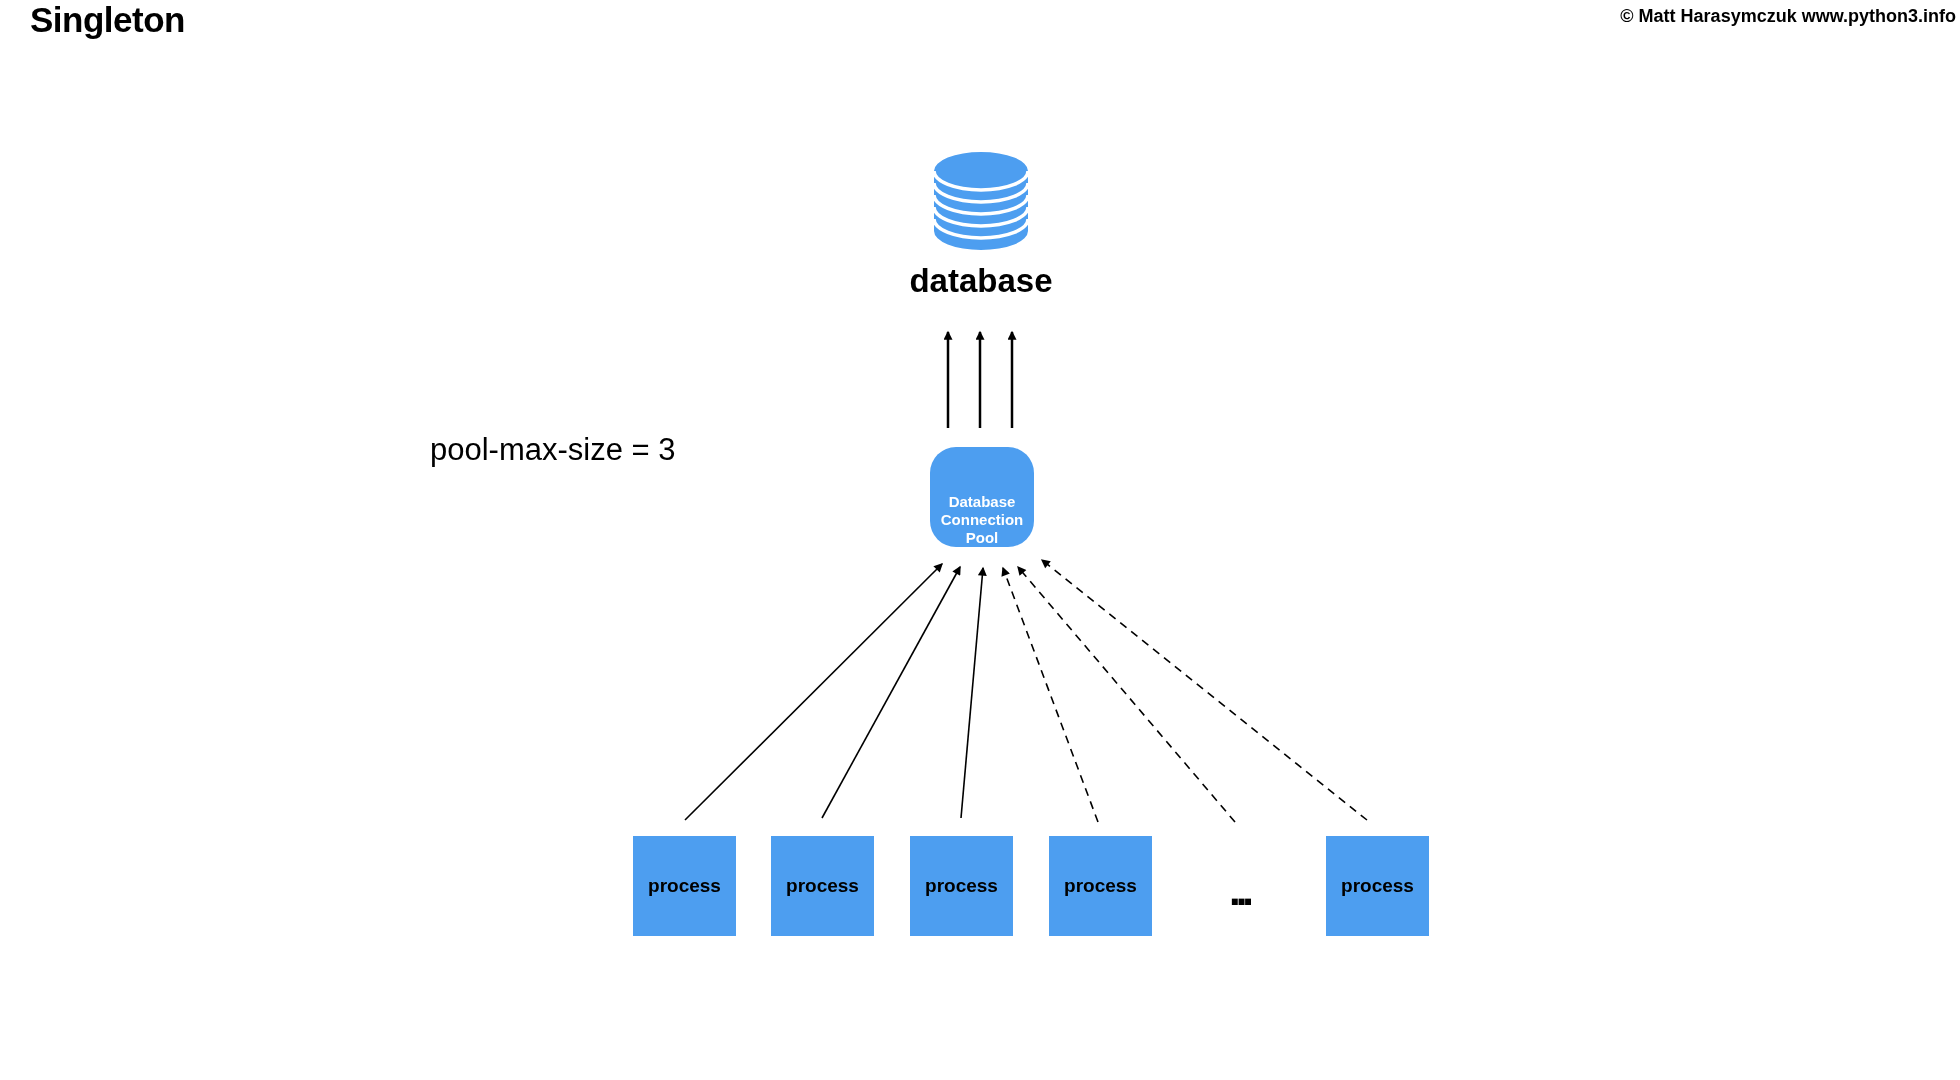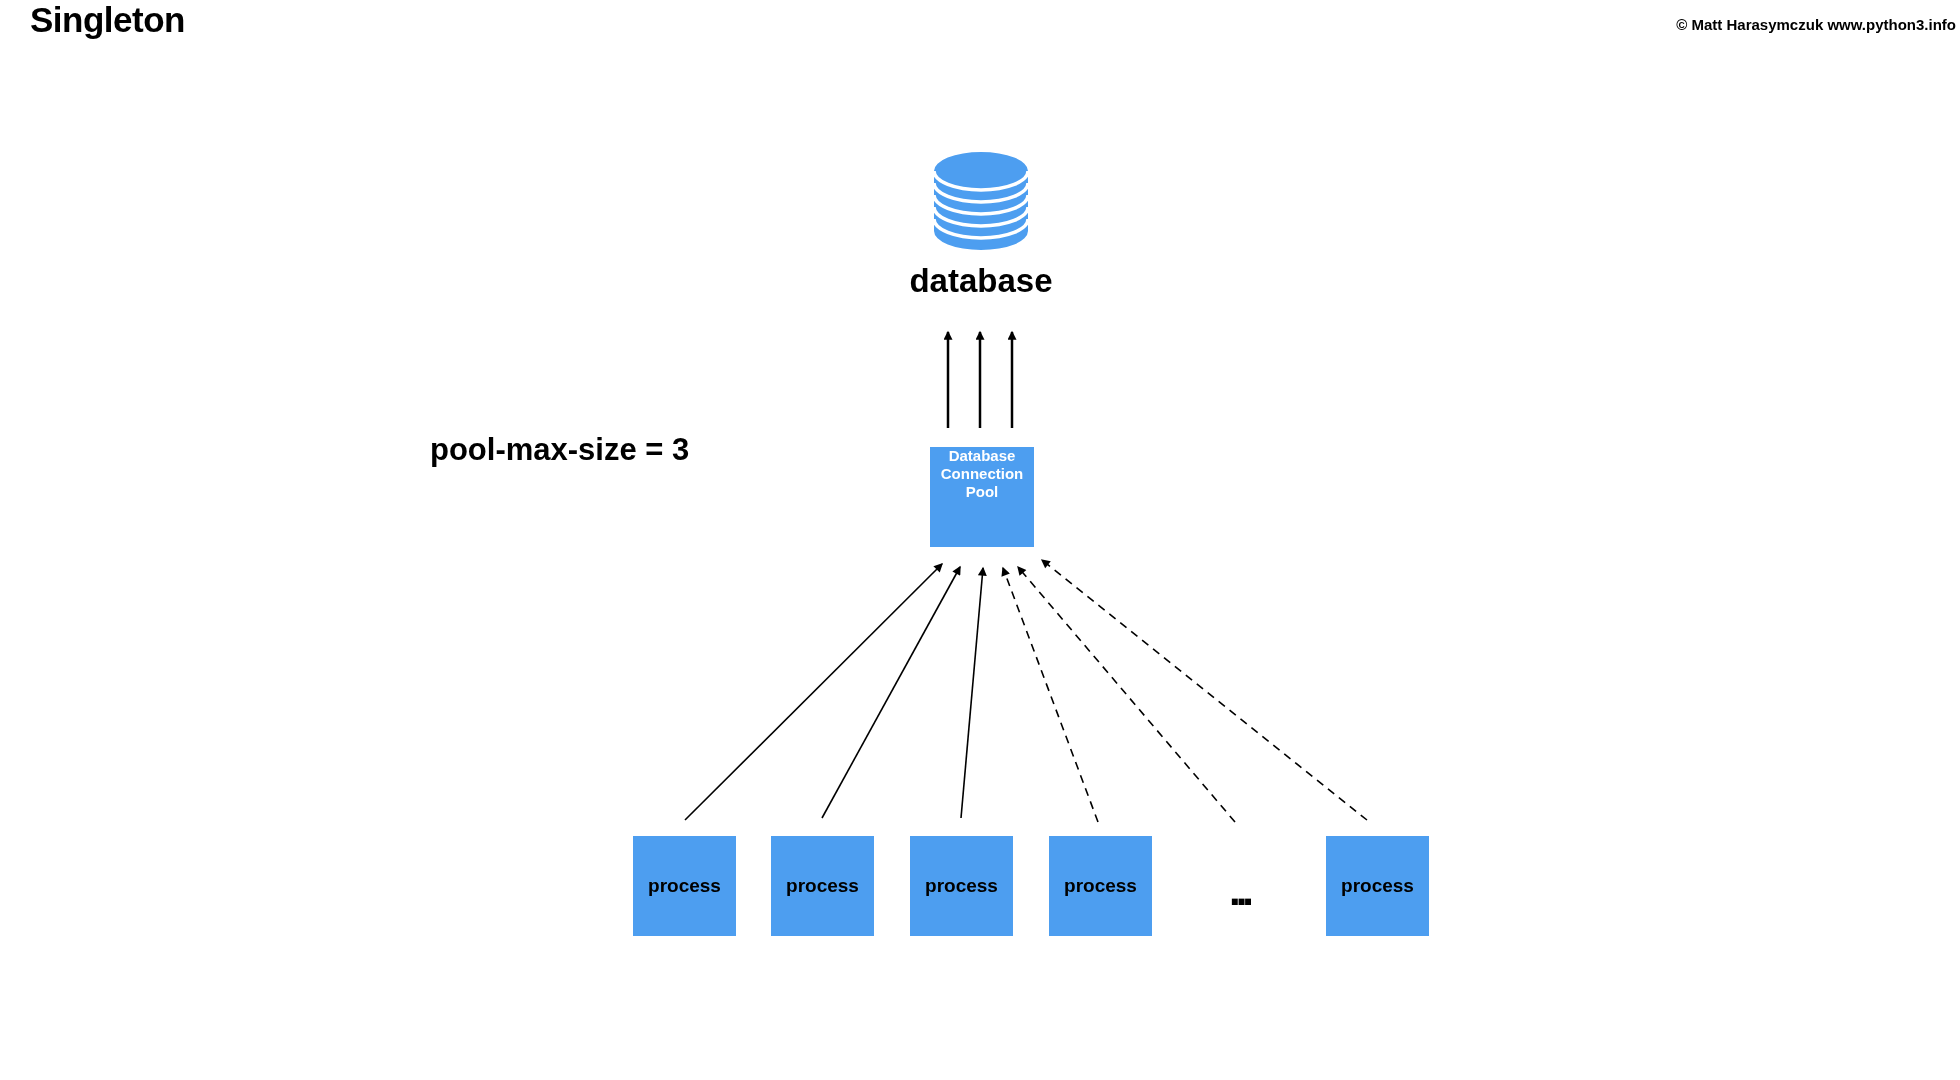--- a/index.html
+++ b/index.html
@@ -14,46 +14,47 @@
     color: var(--ink);
   }
   .abs { position: absolute; }
 
   .slide-title {
     left: 30px; top: 0;
     font-size: 35px; font-weight: bold;
     letter-spacing: -0.5px;
   }
   .copyright {
-    right: 4px; top: 16px;
-    font-size: 15px; font-weight: bold;
+    right: 4px; top: 6px;
+    font-size: 18px; font-weight: bold;
     white-space: nowrap;
   }
 
   .db-icon { left: 931px; top: 151px; width: 100px; height: 100px; }
 
   .db-label {
     left: 856px; top: 262px; width: 250px;
     text-align: center;
     font-size: 33px; font-weight: bold;
   }
 
   .pool-box {
     left: 930px; top: 447px; width: 104px; height: 100px;
     background: var(--accent);
     color: #ffffff;
-    display: flex; align-items: flex-start; justify-content: center;
+    display: flex; align-items: flex-end; justify-content: center;
     text-align: center;
     font-size: 15px; font-weight: bold; line-height: 18px;
     padding: 0 6px;
+    border-radius: 26px;
   }
 
   .config {
     left: 430px; top: 430px;
-    font-size: 31px; font-weight: bold; line-height: 40px;
+    font-size: 31px; font-weight: normal; line-height: 40px;
     white-space: nowrap;
   }
 
   .process-box {
     top: 836px; width: 103px; height: 100px;
     background: var(--accent);
     color: #000000;
     display: flex; align-items: center; justify-content: center;
     font-size: 19px; font-weight: bold;
   }

